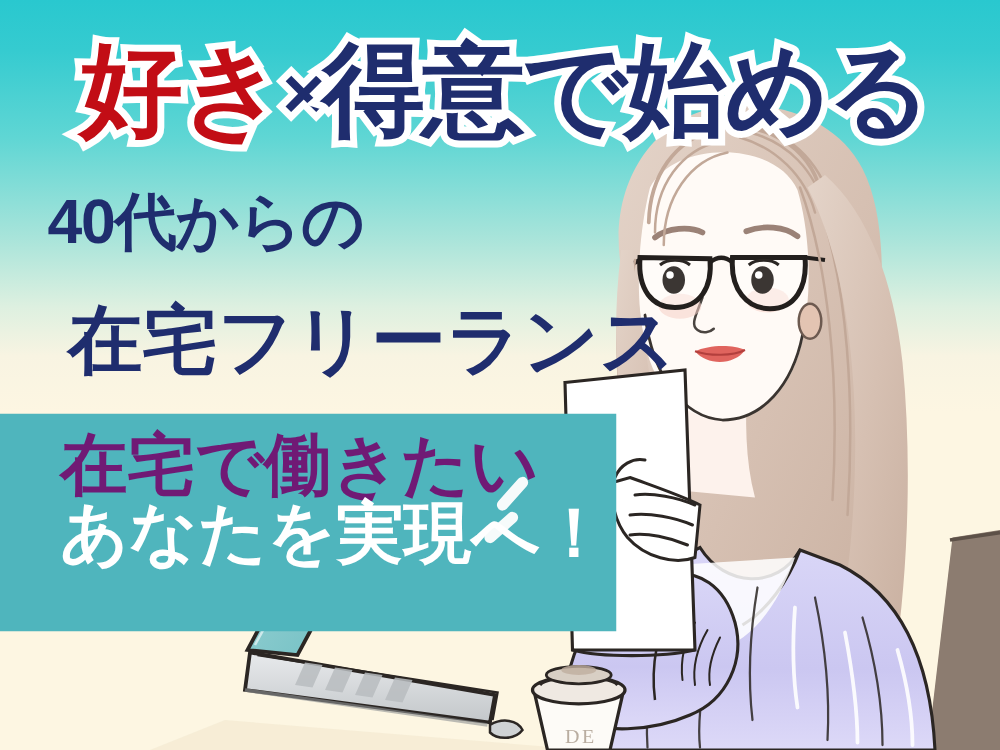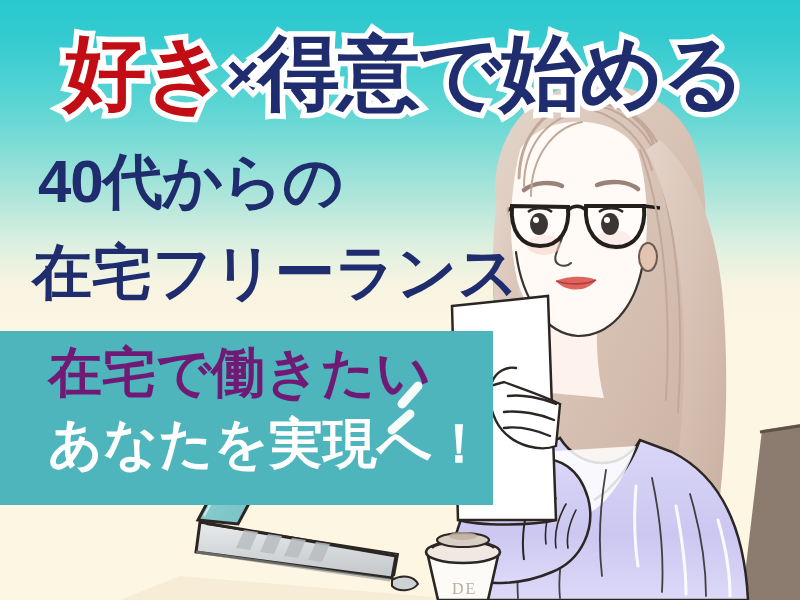--- a/index.html
+++ b/index.html
@@ -49,39 +49,39 @@
     -webkit-text-stroke:11px #ffffff;
     paint-order:stroke fill;
     text-shadow:0 0 0 #fff;
     margin-left:36px;
   }
   .headline .hl-red{color:#c20d15;}
   .headline .hl-x{color:#1f2d6e;font-size:58px;vertical-align:6px;}
 
   .sub1{
     position:absolute;left:38px;top:152px;
-    font-size:60px;line-height:1;
+    font-size:50px;line-height:1;
     font-weight:bold;letter-spacing:-1px;
     color:#1f2d6e;white-space:nowrap;
   }
   .sub2{
-    position:absolute;left:32px;top:243px;
+    position:absolute;left:54px;top:243px;
     font-size:60px;line-height:1;
     font-weight:bold;letter-spacing:0px;
     color:#1f2d6e;white-space:nowrap;
   }
 
   .band-line1{
     position:absolute;left:48px;top:345px;
     font-size:54px;line-height:1;
     font-weight:bold;letter-spacing:0px;
     color:#701a75;white-space:nowrap;
   }
   .band-line2{
-    position:absolute;left:48px;top:416px;
+    position:absolute;left:48px;top:400px;
     font-size:54px;line-height:1;
     font-weight:bold;letter-spacing:0px;
     color:#ffffff;white-space:nowrap;
   }
 </style>
 </head>
 <body>
 
 <div id="banner">
 

